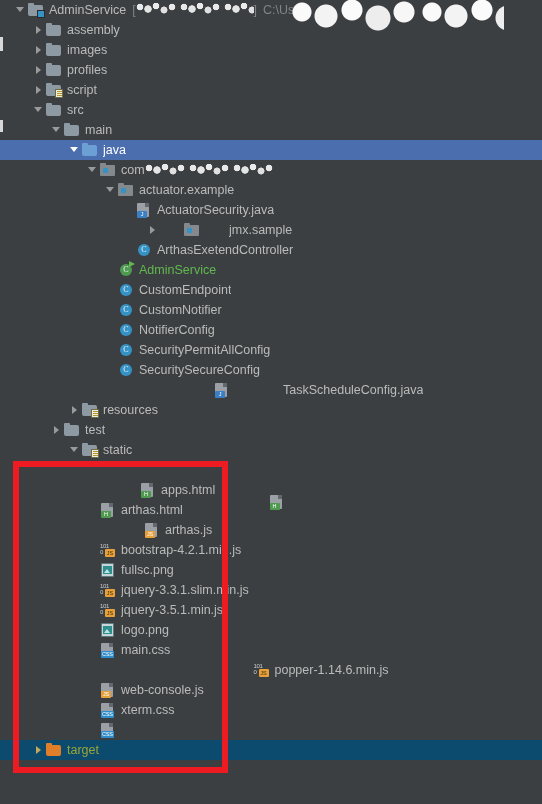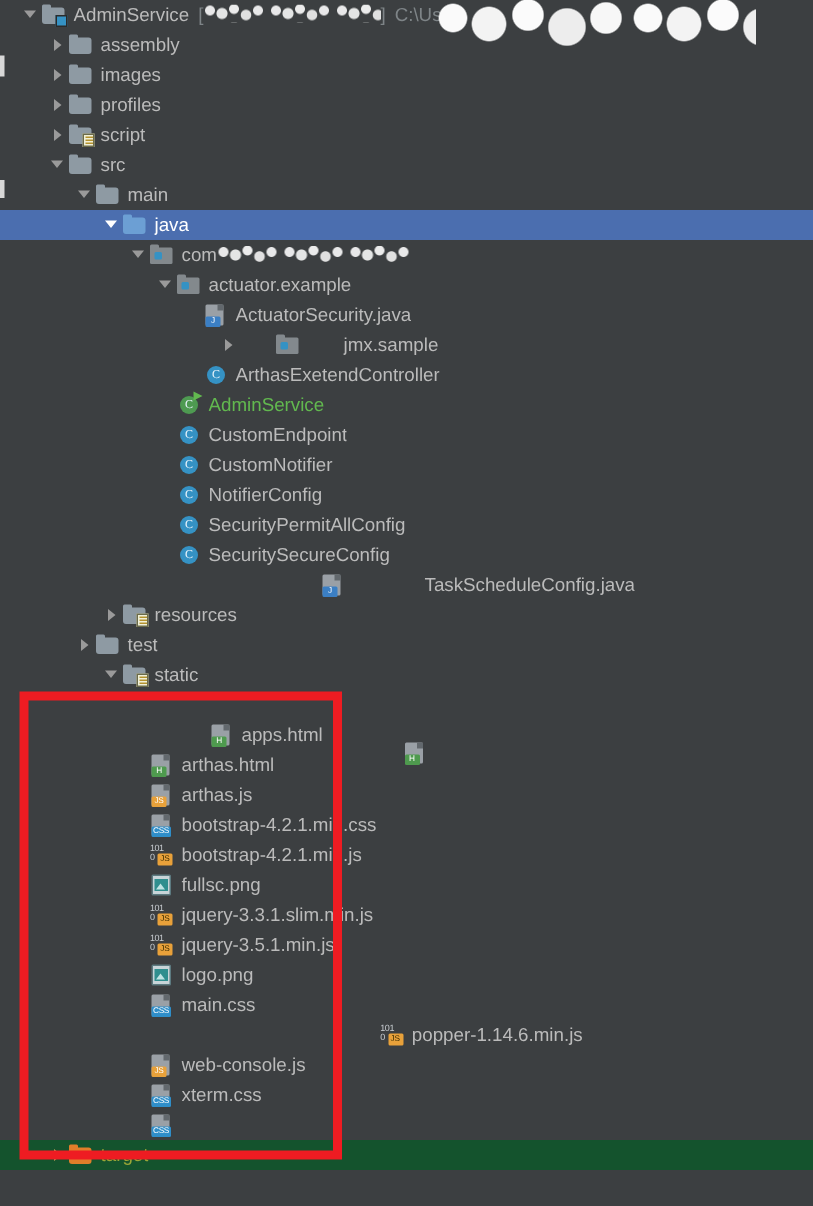--- a/index.html
+++ b/index.html
@@ -17,21 +17,21 @@
   .row {
     position:relative;
     height:20px;
     display:flex;
     align-items:center;
     white-space:nowrap;
     font-size:12.5px;
     color:#bbbbbb;
   }
   .row.selected { background:#4b6eaf; color:#ffffff; }
-  .row.hovered  { background:#14532d; }
+  .row.hovered  { background:#0c4a6e; }
   .indent { flex:0 0 auto; height:20px; }
   
   .tw { flex:0 0 14px; height:20px; position:relative; }
   .tw.collapsed::before {
     content:""; position:absolute; left:4px; top:6px;
     width:0; height:0;
     border-left:5px solid #9a9a9a;
     border-top:4px solid transparent;
     border-bottom:4px solid transparent;
   }
@@ -412,39 +412,29 @@
       <div class="row" style="height: 20px;">
         <span class="indent" style="width: 86px;"></span>
         <span class="tw"></span>
         <span class="icon ic-file">
           <span class="page"></span>
           <span class="fold"></span>
           <span class="tag tag-h">H</span>
         </span>
         <span class="label">arthas.html</span>
       </div>
-      <div class="row" style="height: 20px;">
+      <div class="row" style="height: 20px; padding-left: 44px;">
         <span class="indent" style="width: 86px;"></span>
         <span class="tw"></span>
         <span class="icon ic-file">
           <span class="page"></span>
           <span class="fold"></span>
           <span class="tag tag-js">JS</span>
         </span>
         <span class="label">arthas.js</span>
-      </div>
-      <div class="row" style="height: 20px;">
-        <span class="indent" style="width: 86px;"></span>
-        <span class="tw"></span>
-        <span class="icon ic-file">
-          <span class="page"></span>
-          <span class="fold"></span>
-          <span class="tag tag-css">CSS</span>
-        </span>
-        <span class="label">bootstrap-4.2.1.min.css</span>
       </div>
       <div class="row" style="height: 20px;">
         <span class="indent" style="width: 86px;"></span>
         <span class="tw"></span>
         <span class="icon ic-bin">
           <span class="l1">101</span>
           <span class="l2">0</span>
           <span class="tag">JS</span>
         </span>
         <span class="label">bootstrap-4.2.1.min.js</span>

